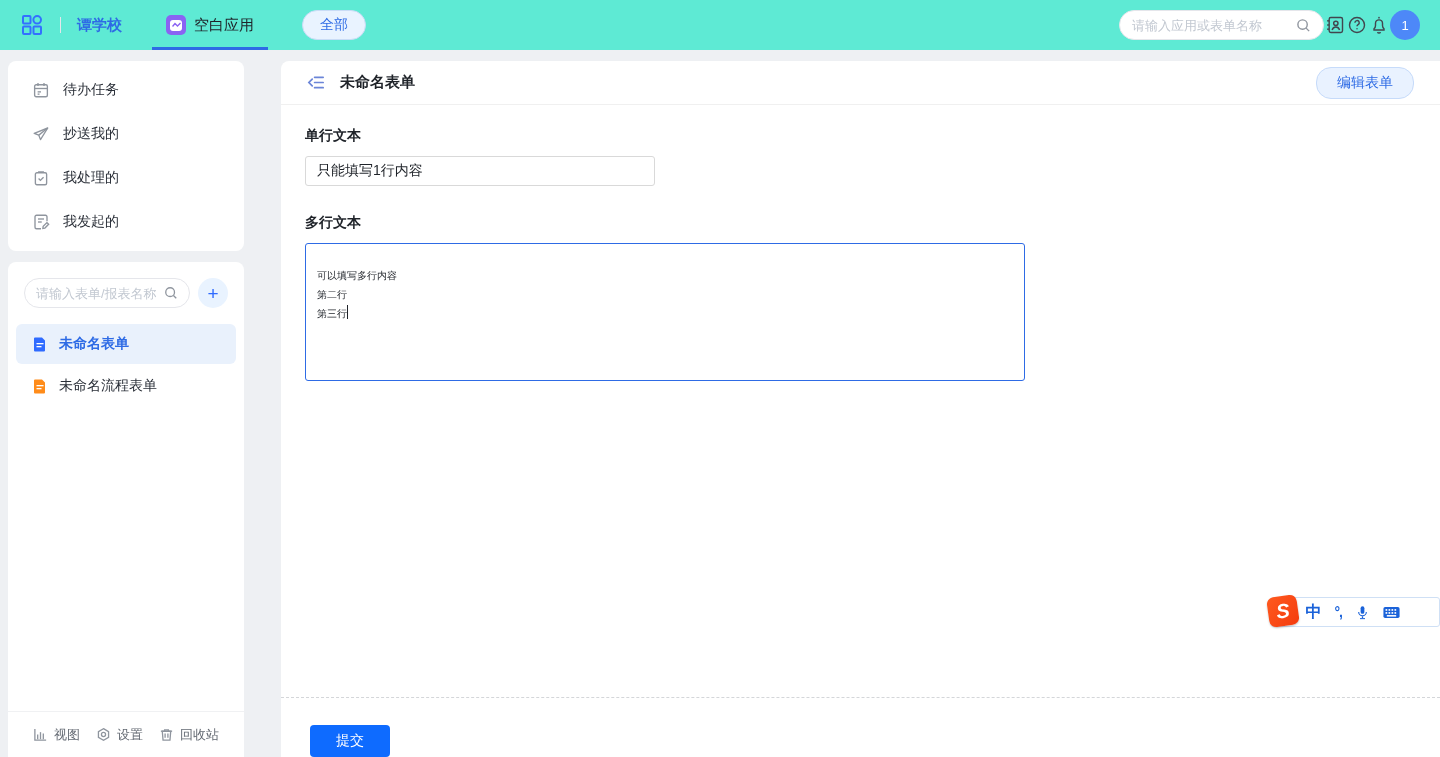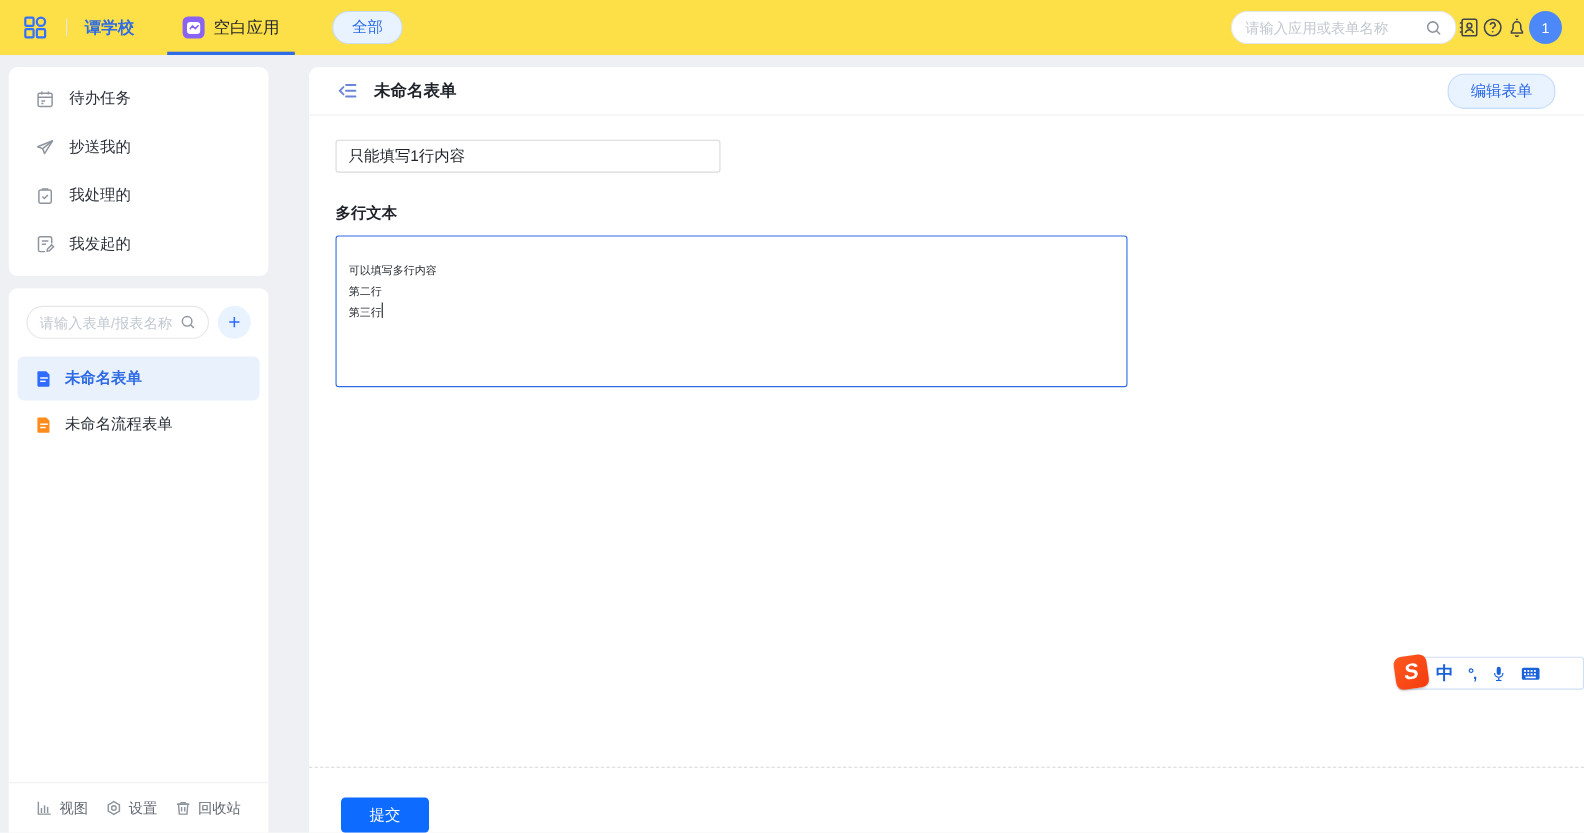--- a/index.html
+++ b/index.html
@@ -8,21 +8,21 @@
     font-family:"Liberation Sans","DejaVu Sans",sans-serif;
     background:#eef0f3;
     color:#1f2329;
     font-size:14px;
     position:relative;
   }
 
   
   .topbar {
     position:absolute; top:0; left:0; right:0; height:50px;
-    background:#fde047; display:flex; align-items:center; padding:2px 20px;
+    background:#5eead4; display:flex; align-items:center; padding:2px 20px;
   }
   .grid-logo { width:24px; height:24px; color:#3370ff; cursor:pointer; }
   .topbar-divider { width:1px; height:16px; background:#e5e6eb; margin:0 16px; }
   .workspace-name { color:#2e6be5; font-size:15px; font-weight:600; cursor:pointer; }
   .app-tab {
     height:50px; display:flex; align-items:center; gap:8px;
     margin-left:44px; position:relative; cursor:pointer;
   }
   .app-icon {
     width:20px; height:20px; border-radius:5px; background:#8a63f3;
@@ -347,20 +347,21 @@
         <line x1="8" y1="10" x2="17" y2="10"></line>
         <line x1="8" y1="15.5" x2="17" y2="15.5"></line>
         <path d="M5.5 6.5 2 10l3.5 3.5" fill="none"></path>
       </svg>
     </span>
     <span class="main-title">未命名表单</span>
     <button class="edit-form-btn">编辑表单</button>
   </div>
 
   <div class="main-body">
+    <div class="field-label">单行文本</div>
     <input class="single-input" value="只能填写1行内容" style="">
 
     <div class="field-gap"></div>
 
     <div class="field-label">多行文本</div>
     <div class="multi-box"><span>可以填写多行内容
 第二行
 第三行</span><span class="text-cursor"></span></div>
 
     <div class="ime-bar">

